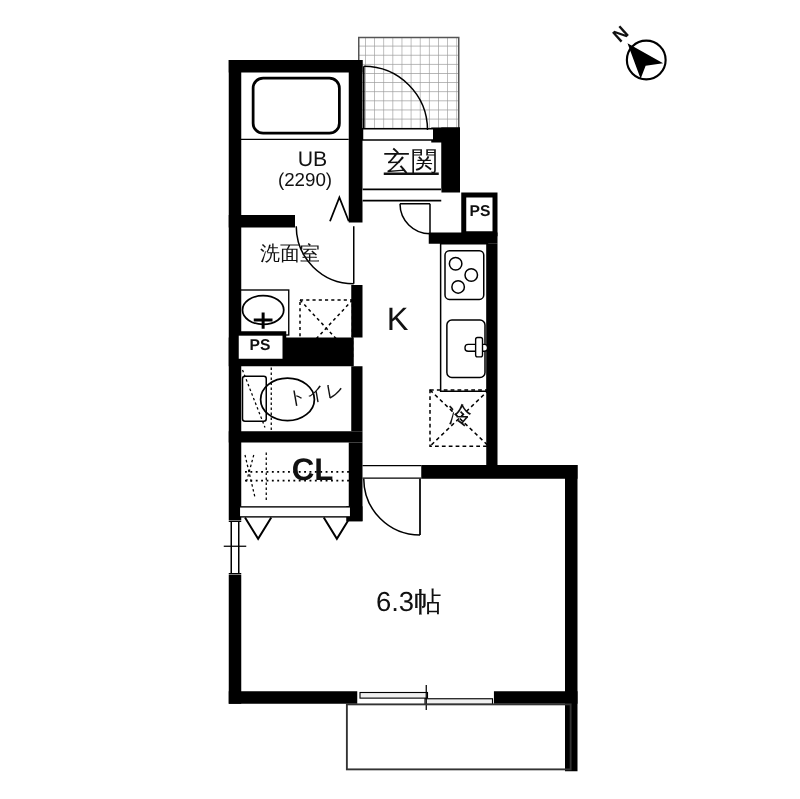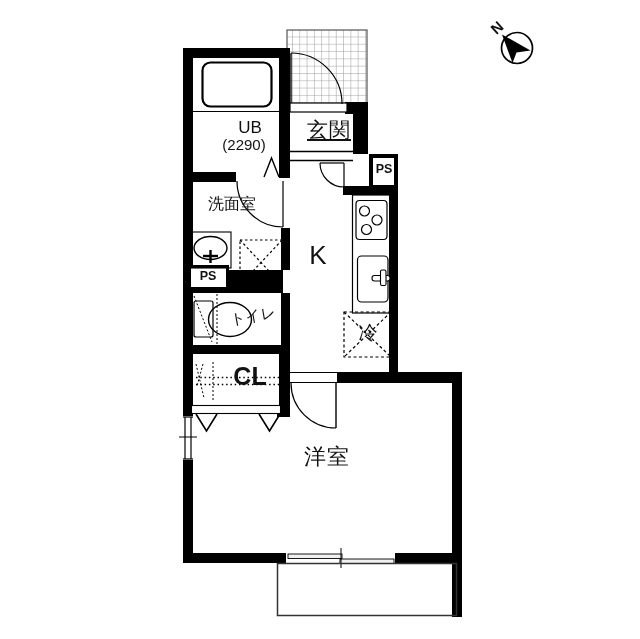--- a/index.html
+++ b/index.html
@@ -183,17 +183,17 @@
   </svg>
 
   <div class="lbl lbl-entrance">玄関</div>
   <div class="lbl lbl-ub">UB</div>
   <div class="lbl lbl-ubsize">(2290)</div>
   <div class="lbl lbl-washroom">洗面室</div>
   <div class="lbl lbl-toilet">トイレ</div>
   <div class="lbl lbl-closet">CL</div>
   <div class="lbl lbl-kitchen">K</div>
   <div class="lbl lbl-fridge">冷</div>
-  <div class="lbl lbl-room">洋室</div>
+  <div class="lbl lbl-roomsize">6.3帖</div>
   <div class="lbl lbl-ps lbl-ps-left">PS</div>
   <div class="lbl lbl-ps lbl-ps-right">PS</div>
   <div class="lbl lbl-north">N</div>
 </div>
 
 </body></html>

